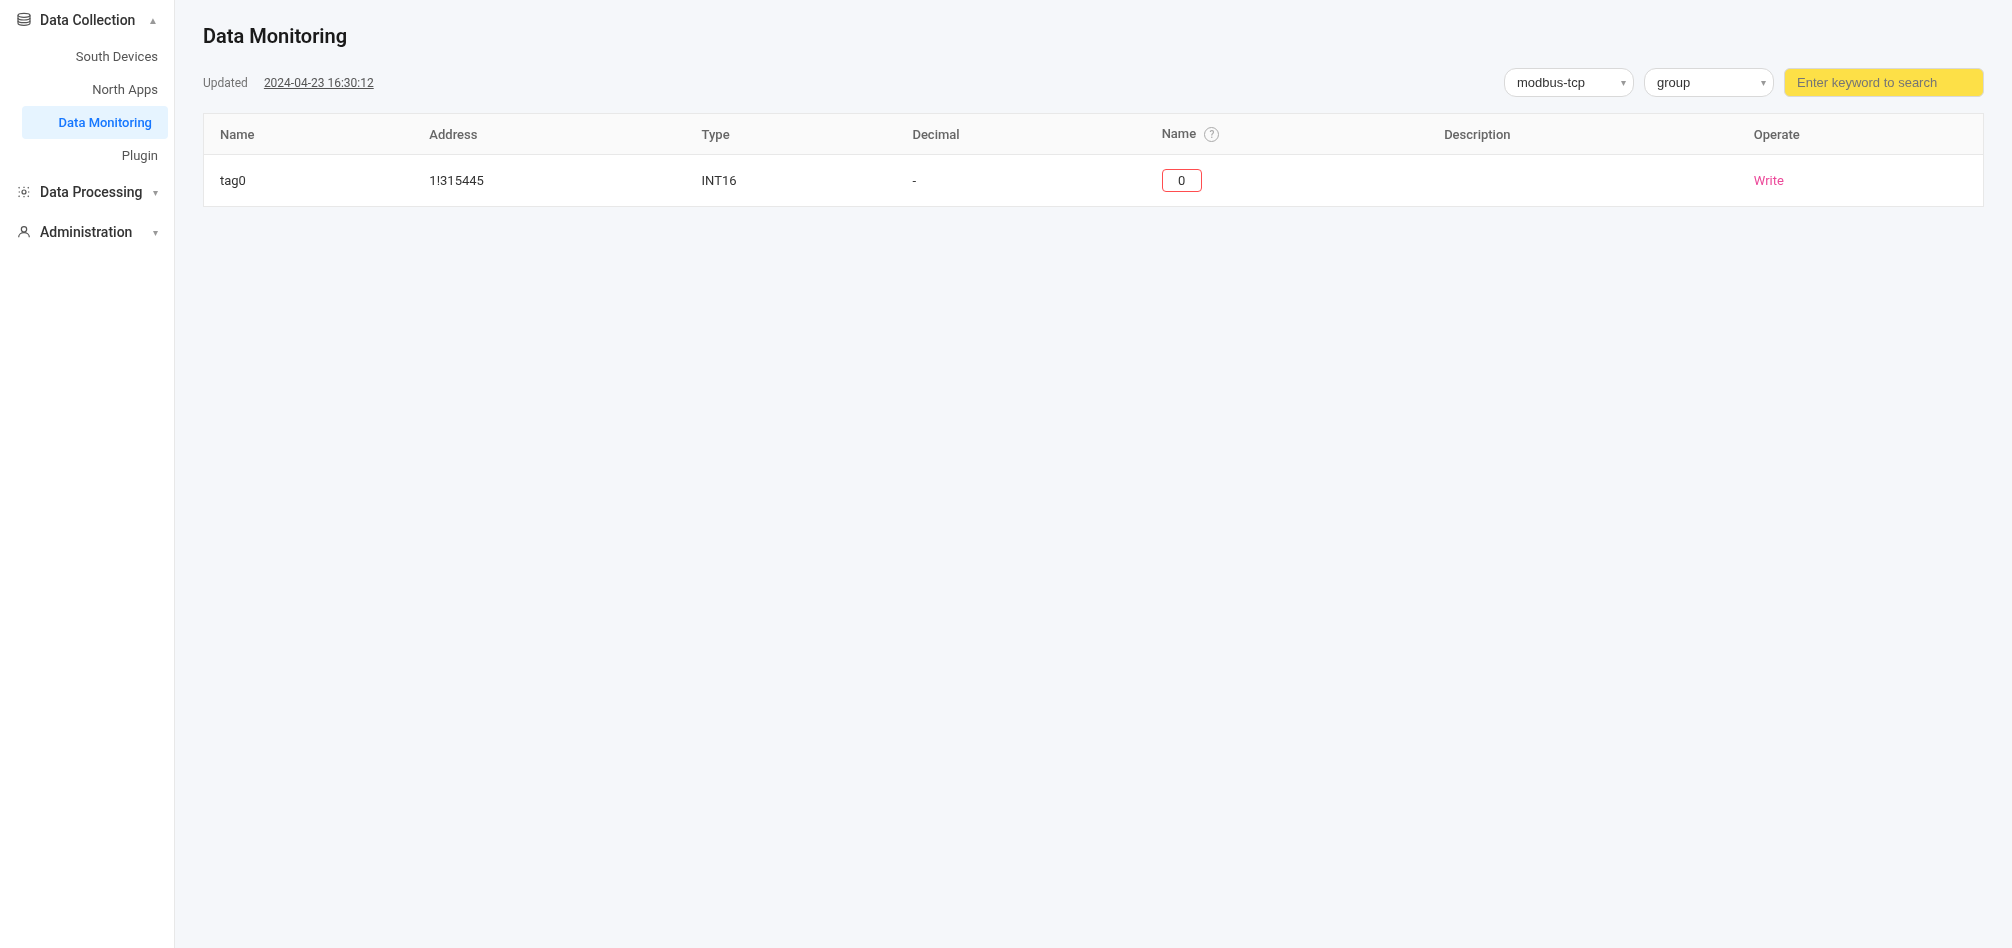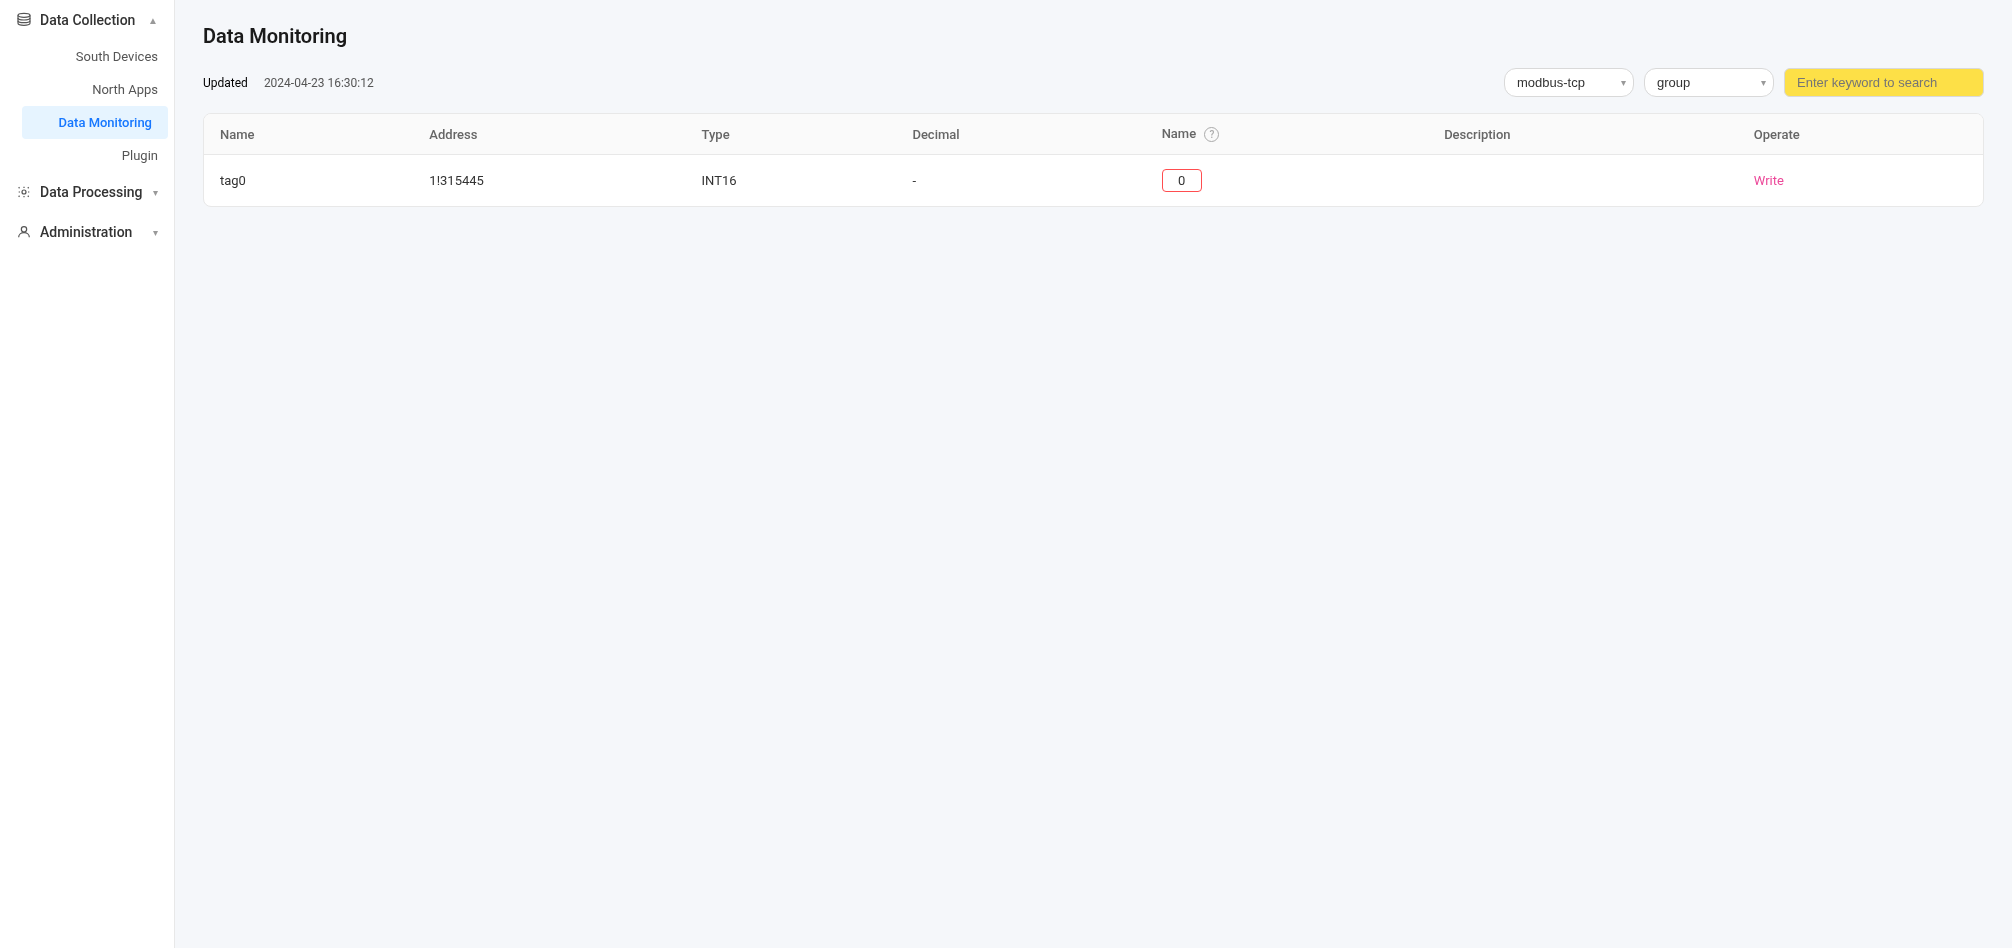--- a/index.html
+++ b/index.html
@@ -89,27 +89,28 @@
 
     .toolbar {
       display: flex;
       align-items: center;
       gap: 12px;
       margin-bottom: 16px;
     }
 
     .updated-label {
       font-size: 12px;
-      color: #000000;
+      color: #737373;
       margin-right: 4px;
     }
 
     .updated-time {
       font-size: 12px;
       color: #555;
+      text-decoration: underline;
     }
 
     .toolbar-right {
       margin-left: auto;
       display: flex;
       align-items: center;
       gap: 10px;
     }
 
     .select-wrapper {
@@ -146,21 +147,21 @@
       font-size: 13px;
       color: #333;
       background: #fde047;
       outline: none;
       width: 200px;
     }
 
     
     .table-container {
       background: #fff;
-      border-radius: 8px;
+      border-radius: 0;
       overflow: hidden;
       border: 1px solid #e8e8e8;
     }
 
     table {
       width: 100%;
       border-collapse: collapse;
     }
 
     thead tr {

